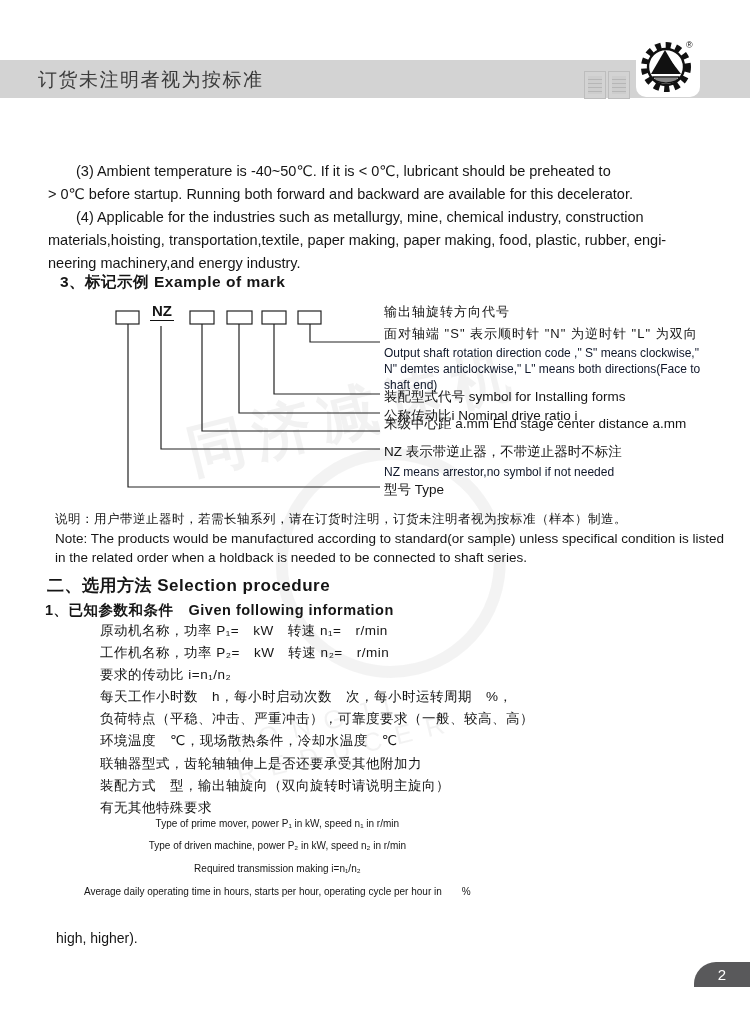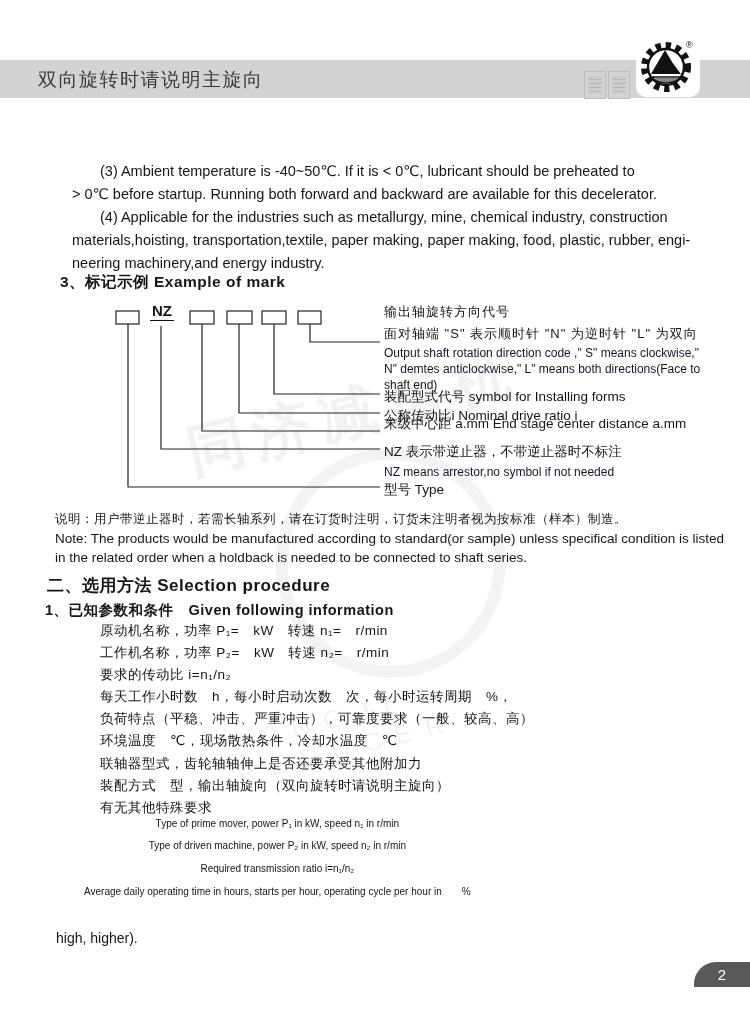--- a/index.html
+++ b/index.html
@@ -19,21 +19,21 @@
   }
   .logo-box { position:absolute; left:636px; top:33px; width:64px; height:64px; background:#fff; border-radius:10px; z-index:3; }
   
   .watermark { position:absolute; left:190px; top:370px; width:400px; height:380px; opacity:.07; z-index:0;
     transform:rotate(-14deg); pointer-events:none; display:flex; flex-direction:column; align-items:center; color:#555; }
   .watermark .wm-circle { width:230px; height:230px; border:12px solid #666; border-radius:50%; }
   .watermark .wm-cn { font-size:58px; font-weight:bold; letter-spacing:10px; white-space:nowrap; }
   .watermark .wm-en { font-size:26px; letter-spacing:14px; margin-top:8px; }
   
   .content { position:absolute; inset:0; z-index:1; }
-  .intro { position:absolute; left:72px; top:160px; width:660px; font-size:14.5px; line-height:23px; }
+  .intro { position:absolute; left:48px; top:160px; width:660px; font-size:14.5px; line-height:23px; }
   .intro .ind { text-indent:28px; }
   .h3 { position:absolute; left:60px; top:272px; font-size:15.5px; font-weight:bold; letter-spacing:.5px; }
   
   .diagram { position:absolute; left:0; top:298px; width:750px; height:214px;margin-left:44px; }
   .diagram svg { position:absolute; left:0; top:0; }
   .nz-label { position:absolute; left:106px; top:4px; font-size:15px; font-weight:bold; border-bottom:1.5px solid #111; padding:0 2px; line-height:18px; }
   .ann { position:absolute; left:340px; white-space:nowrap; }
   .ann.cn { font-size:13px; line-height:17px; letter-spacing:1px; }
   .ann.en { font-size:12px; line-height:16px; color:#0f172a; }
   .ann.mix { font-size:13.5px; line-height:17px; }
@@ -58,21 +58,21 @@
 
 <div class="page">
 
   <div class="watermark">
     <div class="wm-cn">同济减速机</div>
     <div class="wm-circle"></div>
     <div class="wm-en">TONGJI REDUCER</div>
   </div>
 
   <div class="header-bar"></div>
-  <div class="company">双向旋转时请说明主旋向</div>
+  <div class="company">订货未注明者视为按标准</div>
   <div class="book-icon">
     <div class="pg"></div>
     <div class="pg"></div>
   </div>
   <div class="logo-box">
     <svg width="64" height="64" viewBox="0 0 64 64">
       <circle cx="30" cy="34" r="21" fill="none" stroke="#111" stroke-width="8" stroke-dasharray="5.2 4.6"></circle>
       <circle cx="30" cy="34" r="18" fill="#fff" stroke="#111" stroke-width="2.4"></circle>
       <polygon points="29,17 15,41 43,41" fill="#111"></polygon>
       <polygon points="32,24 32,41 45,41" fill="#111"></polygon>
@@ -142,21 +142,21 @@
       <div>负荷特点（平稳、冲击、严重冲击），可靠度要求（一般、较高、高）</div>
       <div>环境温度　℃，现场散热条件，冷却水温度　℃</div>
       <div>联轴器型式，齿轮轴轴伸上是否还要承受其他附加力</div>
       <div>装配方式　型，输出轴旋向（双向旋转时请说明主旋向）</div>
       <div>有无其他特殊要求</div>
     </div>
 
     <div class="given-en">
       <div>Type of prime mover, power P₁ in kW, speed n₁ in r/min</div>
       <div>Type of driven machine, power P₂ in kW, speed n₂ in r/min</div>
-      <div>Required  transmission ratio i=n₁/n₂</div>
+      <div>Required  transmission making i=n₁/n₂</div>
       <div>Average daily operating time in hours, starts per hour, operating cycle per hour in　　%</div>
     </div>
     <div class="wrap-line">high, higher).</div>
 
   </div>
 
   <div class="page-tab">2</div>
 
 </div>
 

